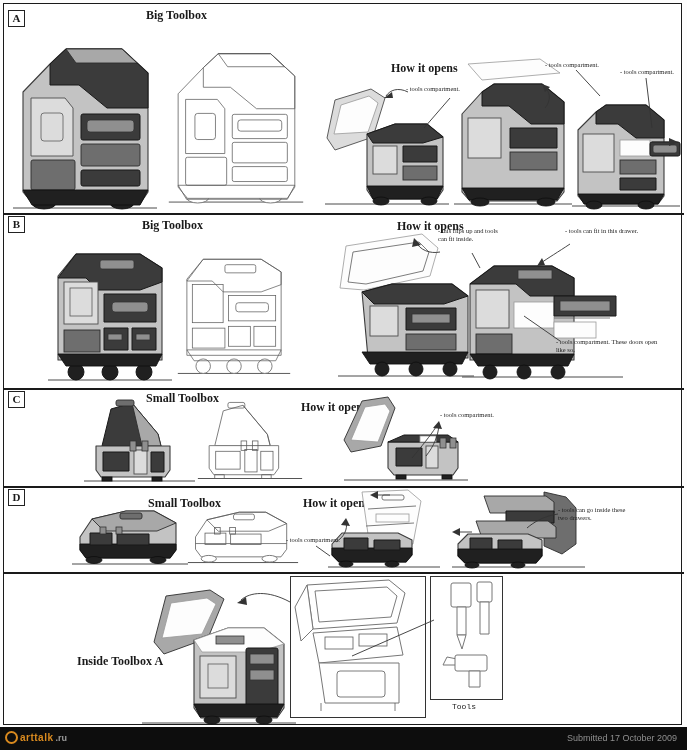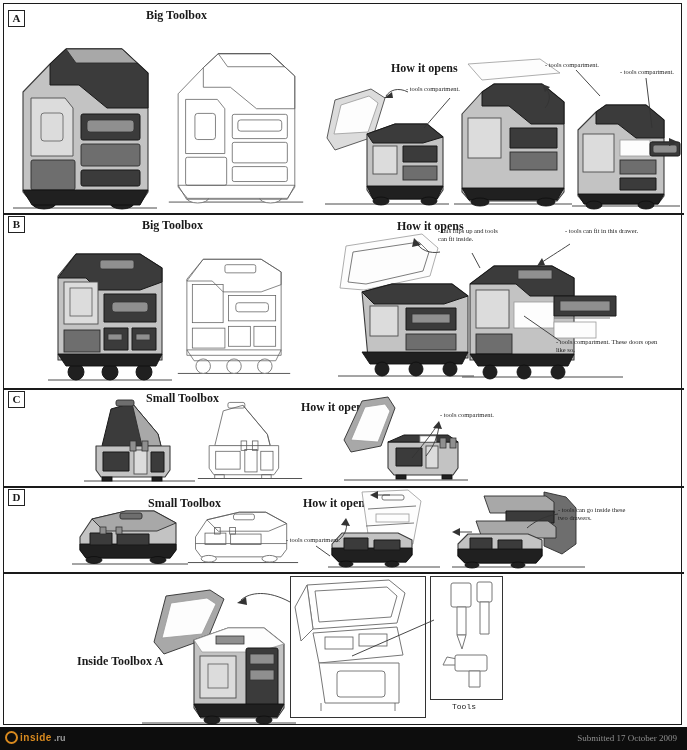--- a/index.html
+++ b/index.html
@@ -29,21 +29,21 @@
   .dN{fill:none;stroke:#5a5a5a;stroke-width:.8;}
   .dG{stroke:#4a4a4a;stroke-width:1;}
   .ln{fill:none;stroke:#333;stroke-width:.9;}
   .ah{fill:#333;stroke:none;}
   
   .footer{left:0;top:727px;width:687px;height:23px;background:#0d0d0d;}
   .wm{left:5px;top:4px;display:flex;align-items:center;gap:2px;font-family:"Liberation Sans", sans-serif;}
   .wm-ring{width:9px;height:9px;border:2.5px solid #d98a1f;border-radius:50%;box-sizing:content-box;}
   .wm-name{color:#d98a1f;font-size:10px;font-weight:bold;letter-spacing:.5px;}
   .wm-tld{color:#9a9a9a;font-size:9px;font-weight:bold;}
-  .submitted{right:10px;top:6px;color:#8f8f8f;font-size:9px;font-family:Liberation Serif, serif;}
+  .submitted{right:10px;top:6px;color:#8f8f8f;font-size:9px;font-family:Liberation Sans, sans-serif;}
 </style>
 </head>
 <body>
 
 <div class="page">
 
   <div class="abs sheet"></div>
   <div class="abs divider" style="top:213px;"></div>
   <div class="abs divider" style="top:388px;"></div>
   <div class="abs divider" style="top:486px;"></div>
@@ -436,19 +436,19 @@
       <polygon class="ah" points="452,532 460,528 460,536"></polygon>
 
     <path class="ln" d="M290,602 C268,590 250,592 241,600"></path>
       <polygon class="ah" points="237,603 246,597 247,605"></polygon>
     <path class="ln" d="M352,656 L434,620"></path>
   </svg>
 
   <div class="abs footer">
     <div class="abs wm">
       <span class="wm-ring"></span>
-      <span class="wm-name">inside</span>
+      <span class="wm-name">arttalk</span>
       <span class="wm-tld">.ru</span>
     </div>
     <div class="abs submitted">Submitted 17 October 2009</div>
   </div>
 
 </div>
 
 </body></html>

